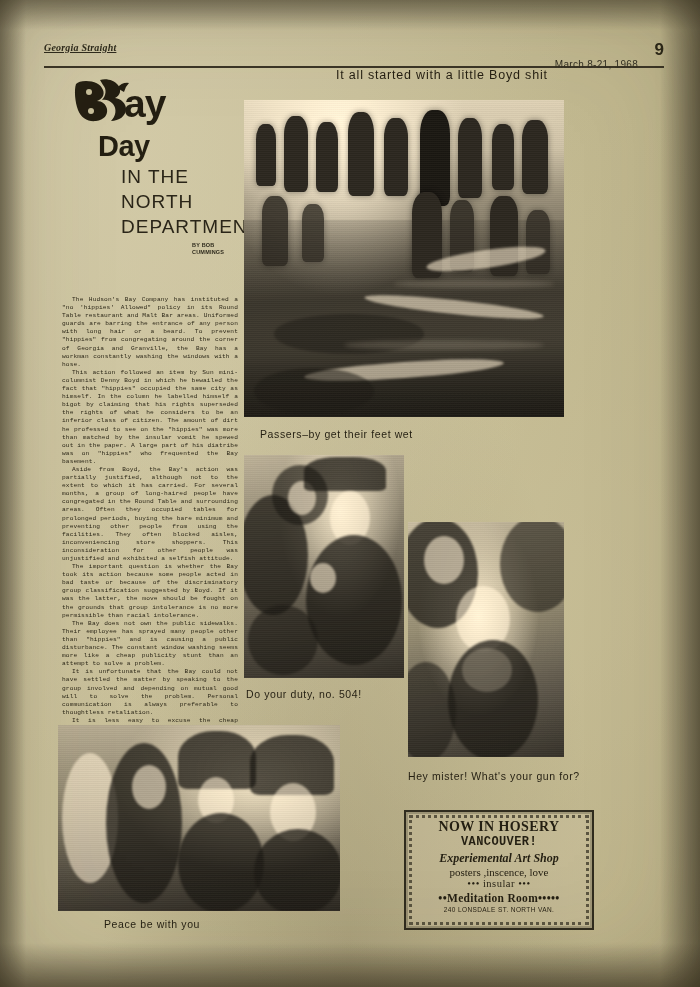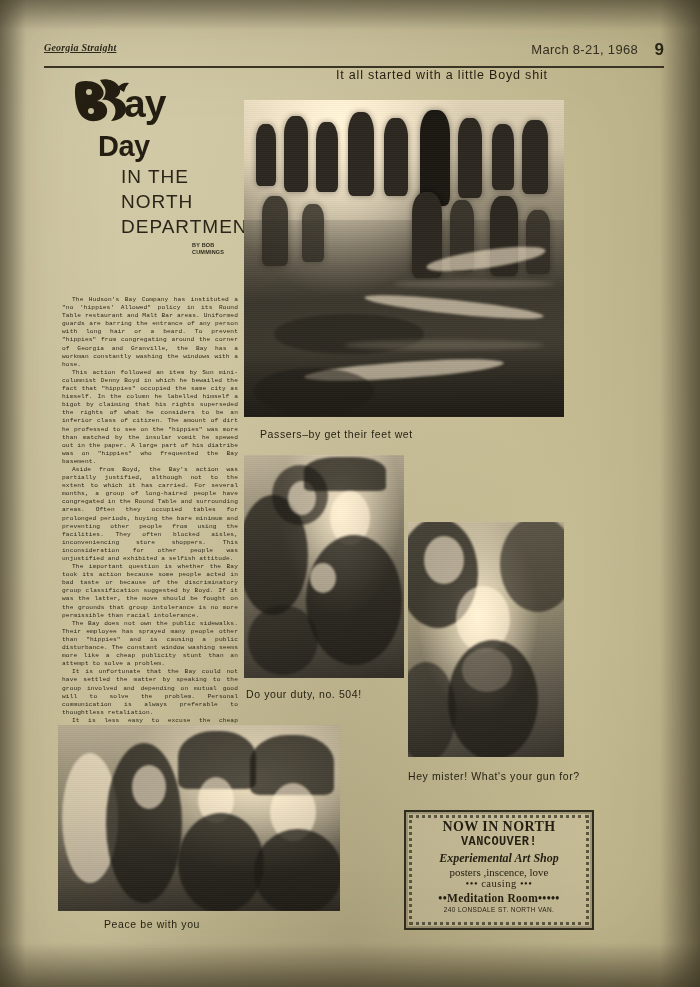--- a/index.html
+++ b/index.html
@@ -78,22 +78,22 @@
     font-weight: bold;
     font-style: italic;
     font-size: 10px;
     color: #2e2a1c;
     letter-spacing: 0.2px;
     text-decoration: underline;
   }
   .masthead-date {
     position: absolute;
     right: 26px;
-    top: 0;
-    font-size: 13px;
+    top: 17px;
+    font-size: 10px;
     color: #332f22;
     letter-spacing: 0.3px;
   }
   .masthead-pageno {
     position: absolute;
     right: 0;
     top: -2px;
     font-family: "Liberation Sans", sans-serif;
     font-weight: bold;
     font-size: 17px;
@@ -445,25 +445,25 @@
     <div class="blob" style="left:120px; top:88px; width:86px; height:100px;"></div>
     <div class="blob" style="left:192px; top:10px; width:84px; height:60px; border-radius:45% 45% 12% 12%;"></div>
     <div class="blob light" style="left:212px; top:58px; width:46px; height:58px;"></div>
     <div class="blob" style="left:196px; top:104px; width:88px; height:86px;"></div>
     <div class="grain"></div>
   </div>
   <div class="cap" style="left:104px; top:918px;">Peace  be  with    you</div>
 
   <div class="advert">
     <div class="ad-dots"></div>
-    <div class="ad-l1">NOW IN NORTH</div>
+    <div class="ad-l1">NOW IN HOSERY</div>
     <div class="ad-l2">VANCOUVER!</div>
     <div class="ad-l3">Experiemental Art Shop</div>
     <div class="ad-l4">posters ,inscence, love</div>
-    <div class="ad-l5">•••  causing  •••</div>
+    <div class="ad-l5">•••  insular  •••</div>
     <div class="ad-l6">••Meditation Room•••••</div>
     <div class="ad-l7">240 LONSDALE ST. NORTH VAN.</div>
   </div>
 
   <div class="edge-left"></div>
   <div class="edge-right"></div>
   <div class="edge-top"></div>
   <div class="edge-bottom"></div>
 </div>
 

